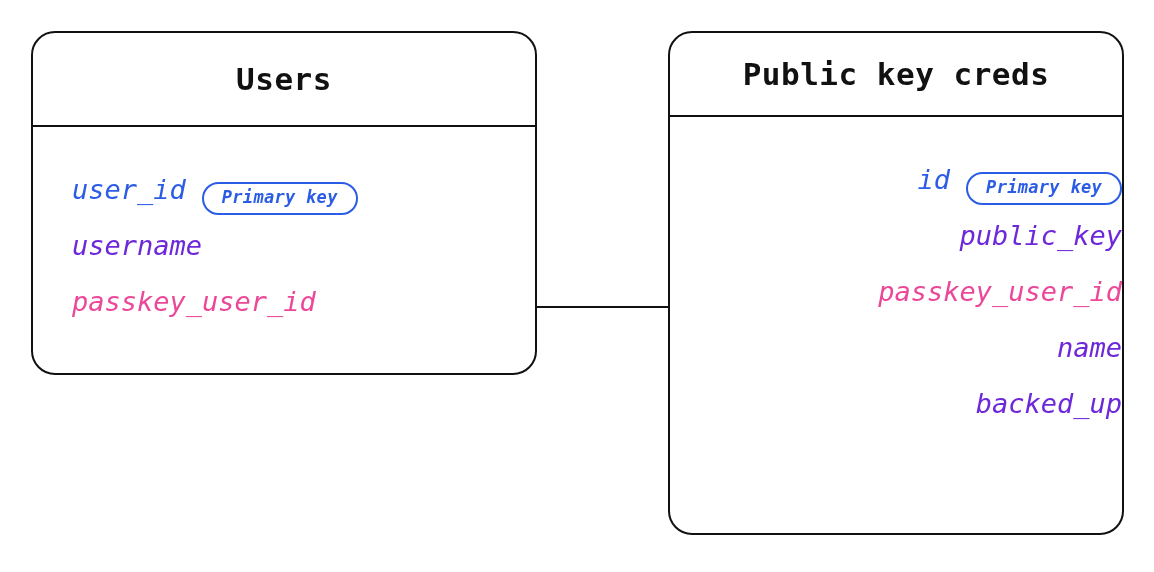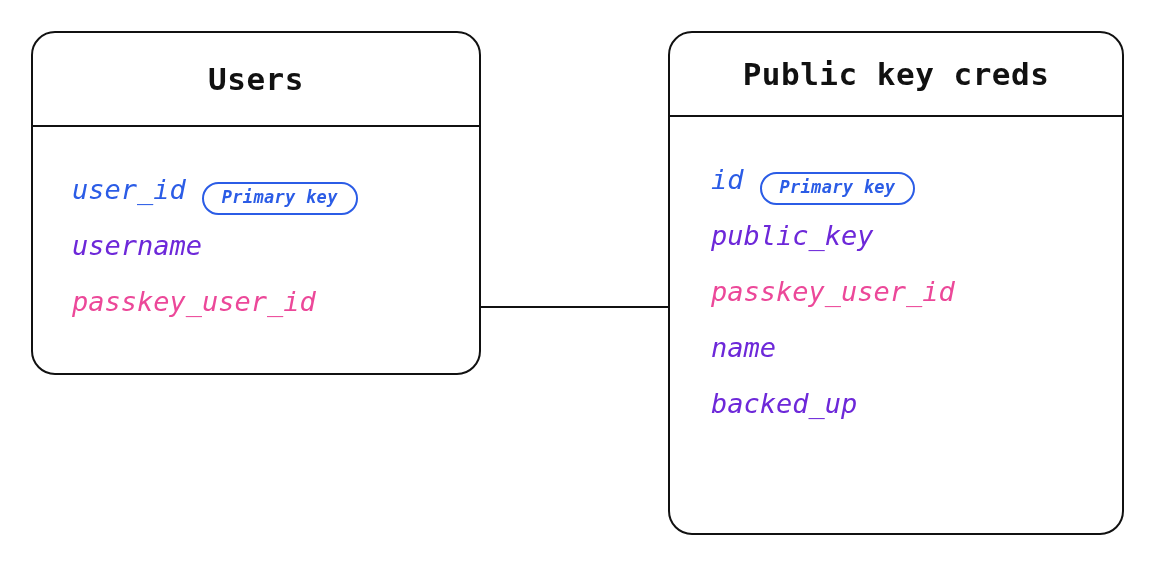--- a/index.html
+++ b/index.html
@@ -96,36 +96,36 @@
     letter-spacing: 0.3px;
     line-height: 1;
     background: transparent;
     margin-top: 18px;
   }
 
   
   #entity-users {
     left: 31px;
     top: 31px;
-    width: 450px;
+    width: 506px;
     height: 344px;
   }
   #entity-users .entity-title { height: 94px; font-size: 31px; }
   #entity-users .entity-fields { padding: 34px 0 0 39px; }
   #entity-users .field-row { height: 56px; }
 
   #entity-public-key-creds {
     left: 668px;
     top: 31px;
     width: 456px;
     height: 504px;
   }
   #entity-public-key-creds .entity-title { height: 84px; font-size: 31px; }
   #entity-public-key-creds .entity-fields { padding: 34px 0 0 41px; }
-  #entity-public-key-creds .field-row { height: 56px; }
+  #entity-public-key-creds .field-row { height: 56px; justify-content: flex-end; }
 
   #relationship-line {
     left: 479px;
     top: 306px;
     width: 191px;
   }
 </style>
 </head>
 <body>
 

